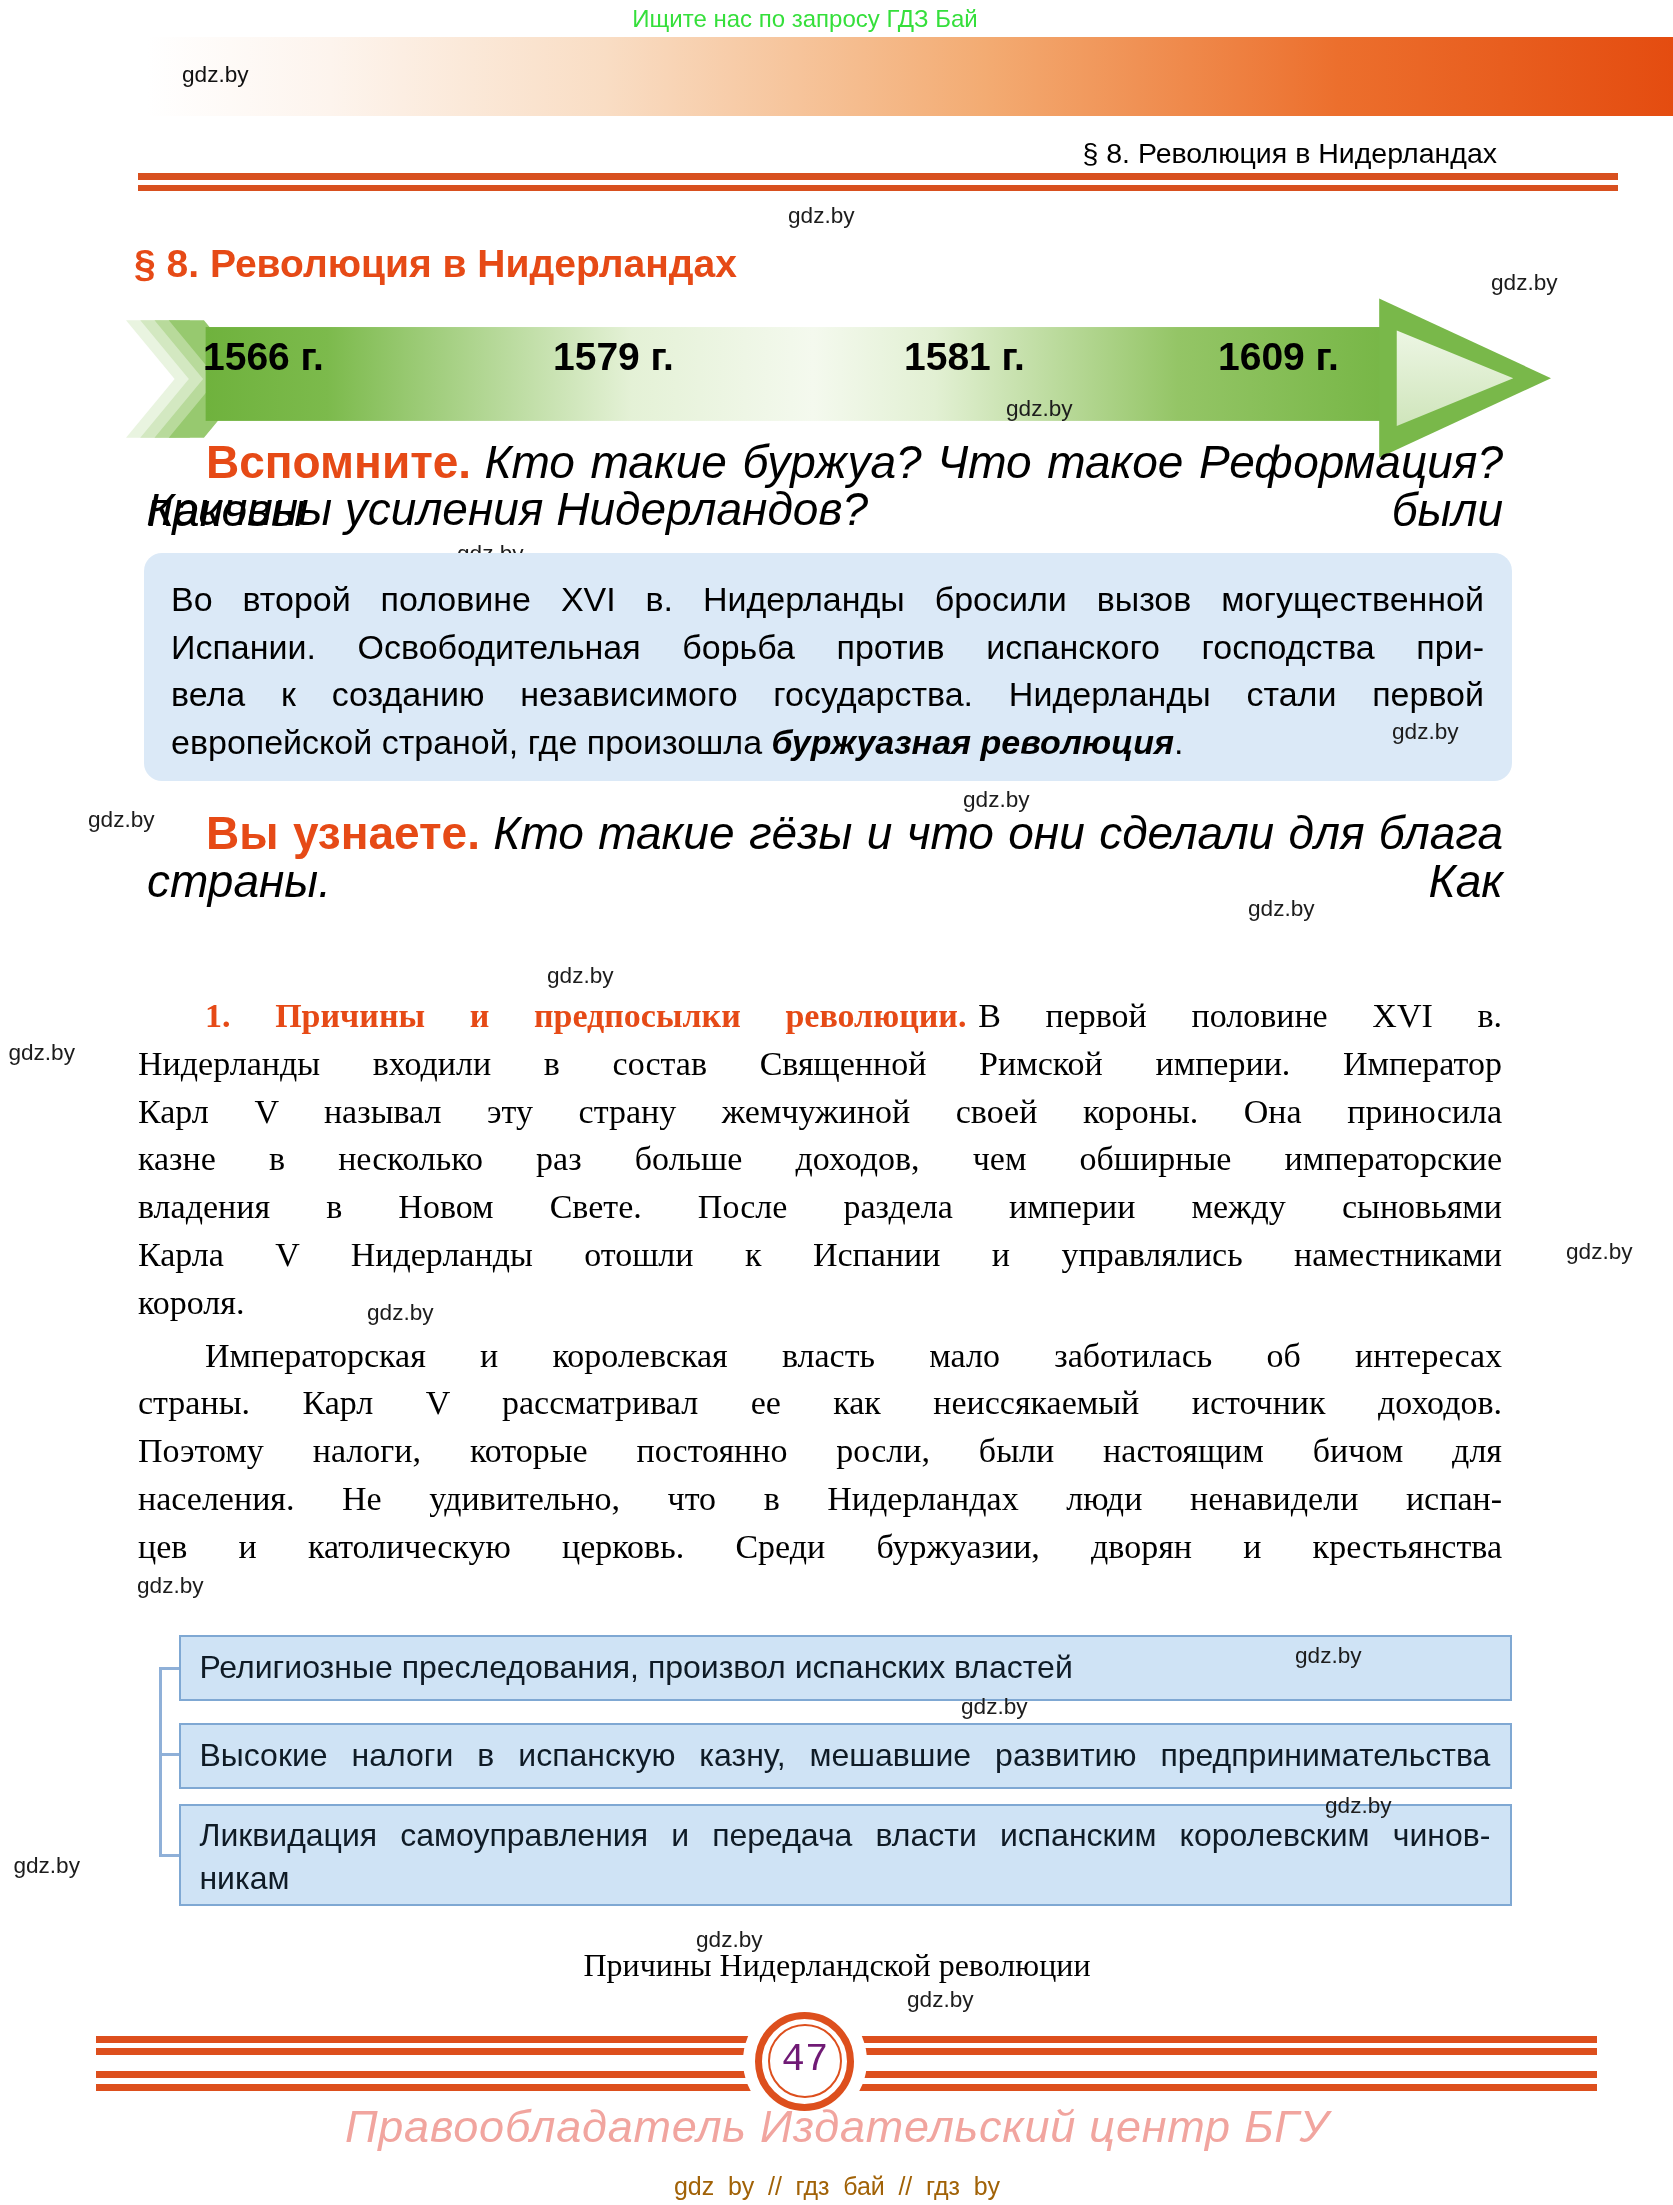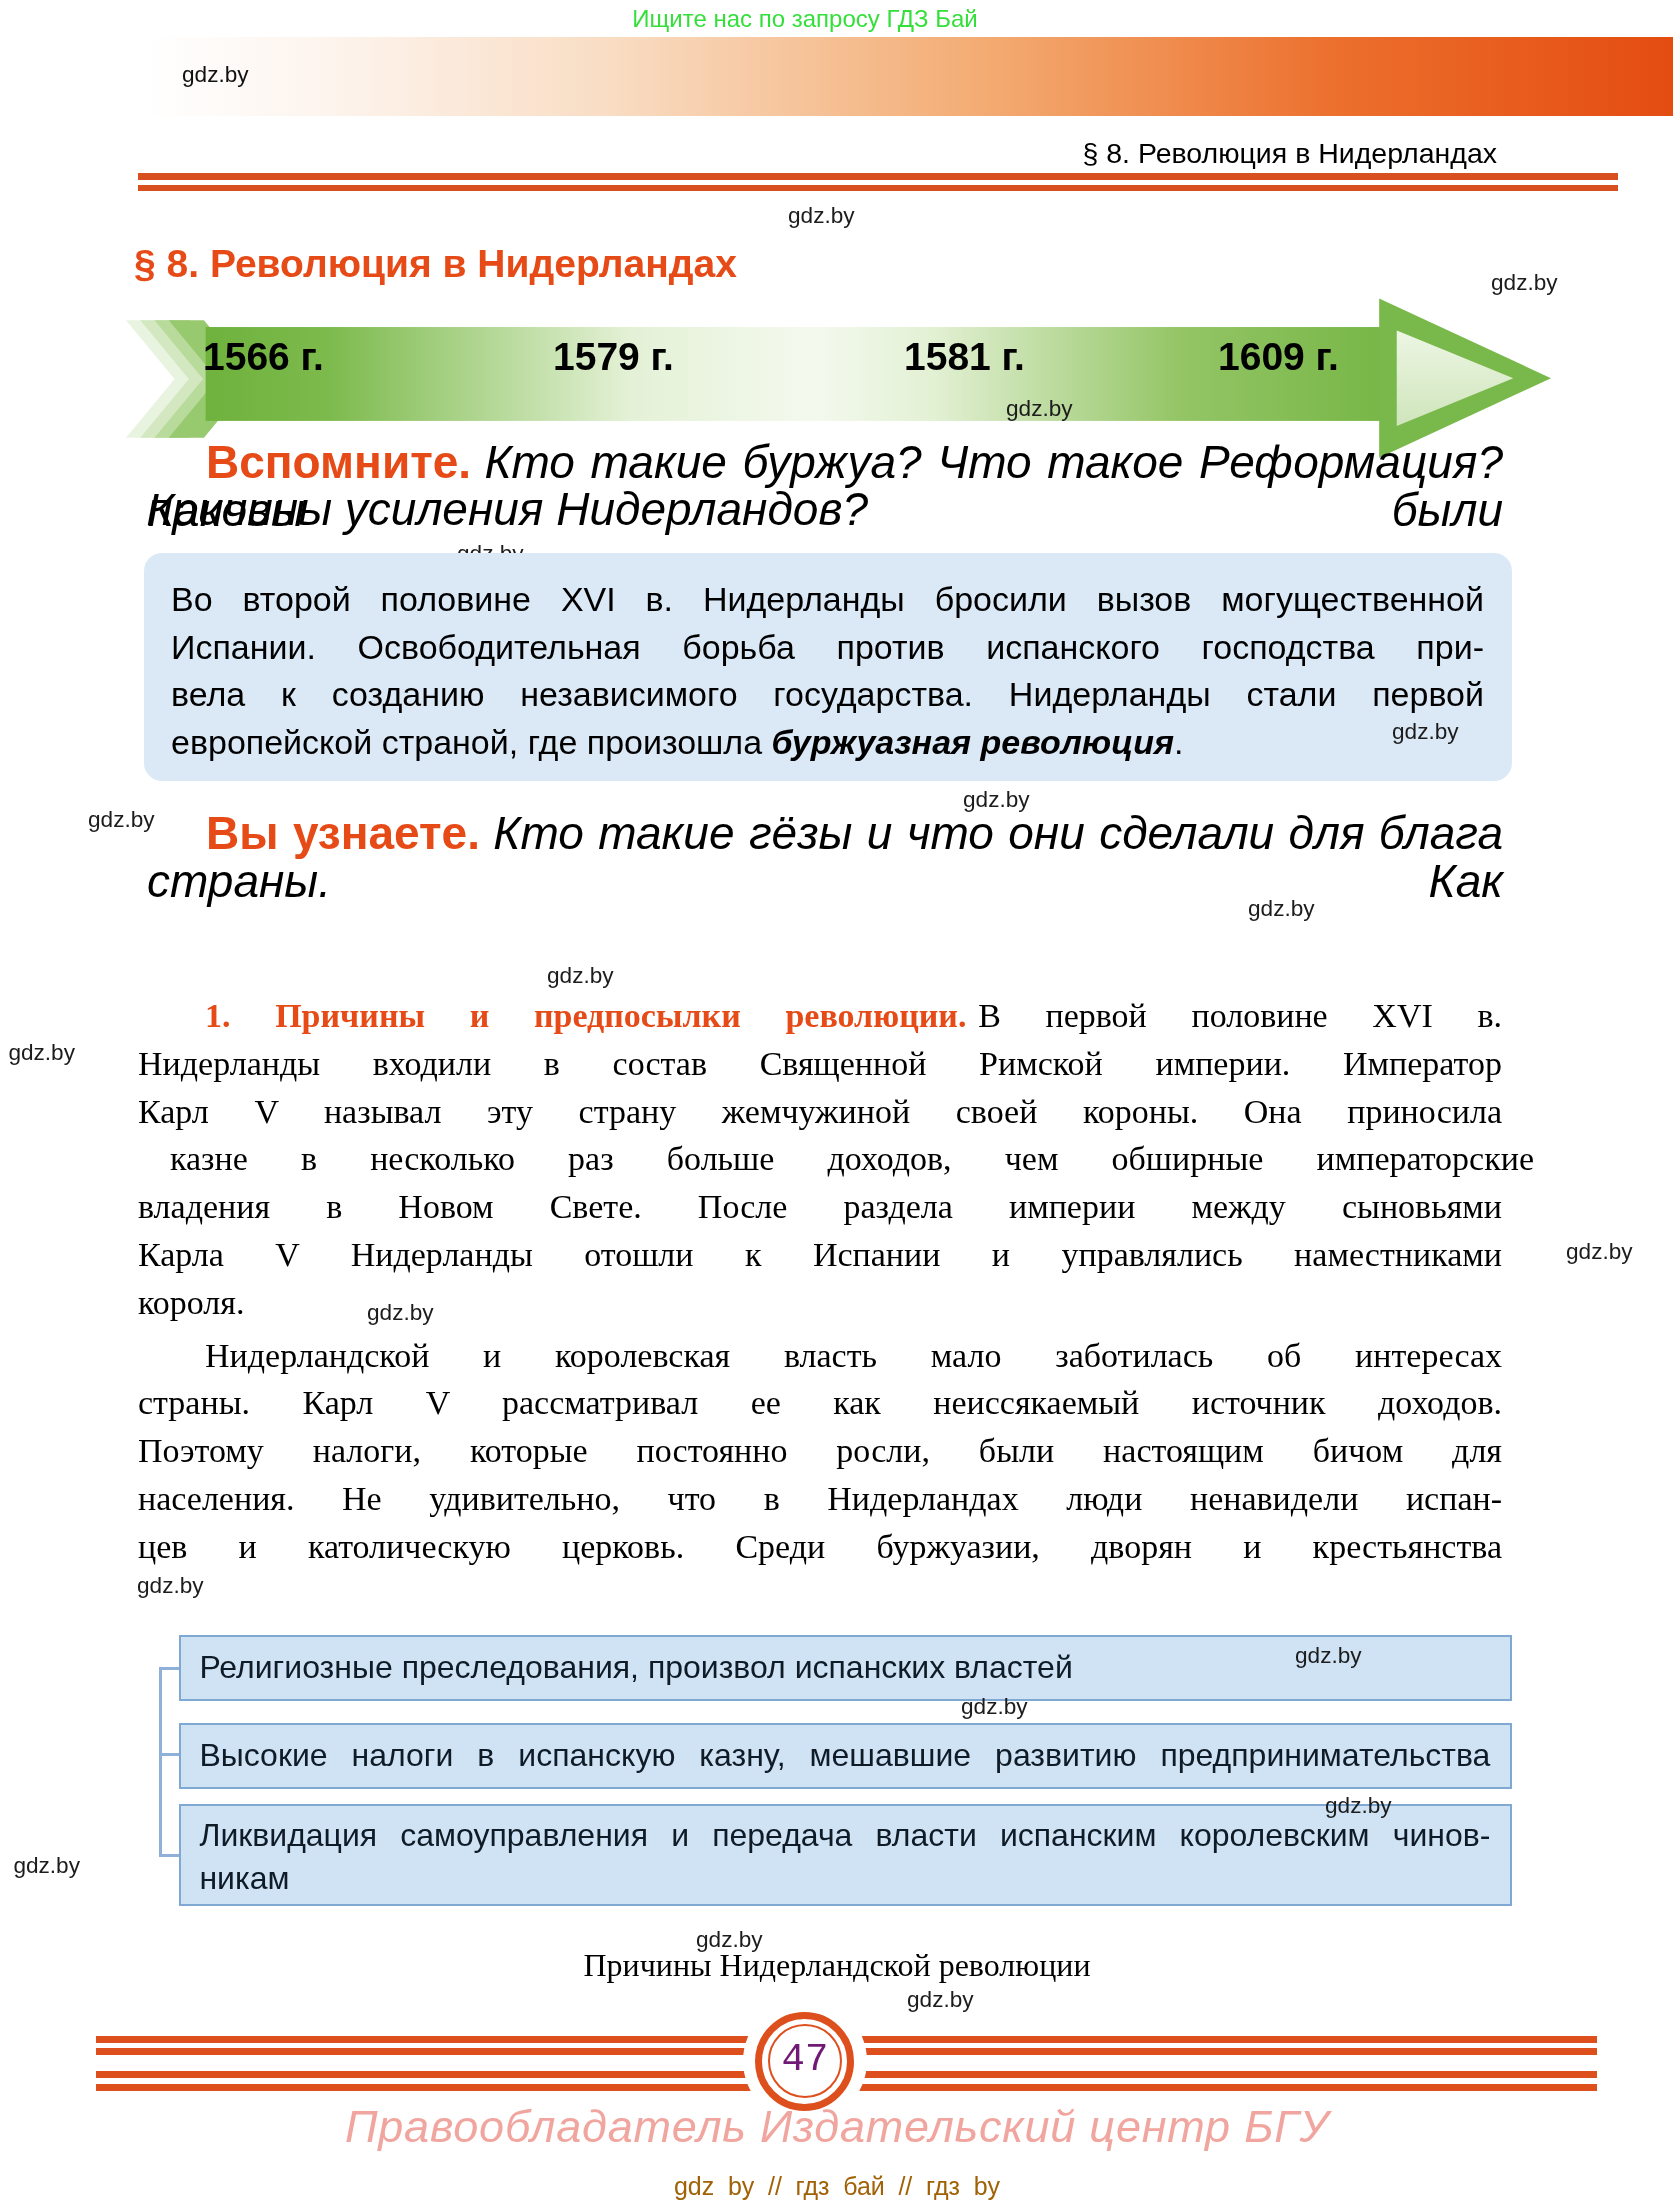--- a/index.html
+++ b/index.html
@@ -173,29 +173,29 @@
     <span class="lead">Вы узнаете.</span><span>Кто такие гёзы и что они сделали для блага страны. Как</span>
   </div>
   <div class="wm" style="left:1248px; top:896px;">gdz.by</div>
   <div class="wm" style="left:547px; top:963px;">gdz.by</div>
 
   <div class="sl indent" style="top:992px;">
     <span class="shead">1. Причины и предпосылки революции.</span><span>В первой половине XVI в.</span>
   </div>
   <div class="sl" style="top:1040px;">Нидерланды входили в состав Священной Римской империи. Император</div>
   <div class="sl" style="top:1088px;">Карл V называл эту страну жемчужиной своей короны. Она приносила</div>
-  <div class="sl" style="top:1135px;margin-left:32px;">казне в несколько раз больше доходов, чем обширные императорские</div>
+  <div class="sl" style="top:1135px;">казне в несколько раз больше доходов, чем обширные императорские</div>
   <div class="sl" style="top:1183px;">владения в Новом Свете. После раздела империи между сыновьями</div>
   <div class="sl" style="top:1231px;">Карла V Нидерланды отошли к Испании и управлялись наместниками</div>
   <div class="sl end" style="top:1279px;">короля.</div>
   <div class="wm" style="left:8.4px; top:1040px;">gdz.by</div>
   <div class="wm" style="left:1566px; top:1239px;">gdz.by</div>
   <div class="wm" style="left:367px; top:1300px;">gdz.by</div>
 
-  <div class="sl indent" style="top:1332px;">Нидерландской и королевская власть мало заботилась об интересах</div>
+  <div class="sl indent" style="top:1332px;">Императорская и королевская власть мало заботилась об интересах</div>
   <div class="sl" style="top:1379px;">страны. Карл V рассматривал ее как неиссякаемый источник доходов.</div>
   <div class="sl" style="top:1427px;">Поэтому налоги, которые постоянно росли, были настоящим бичом для</div>
   <div class="sl" style="top:1475px;">населения. Не удивительно, что в Нидерландах люди ненавидели испан-</div>
   <div class="sl" style="top:1523px;">цев и католическую церковь. Среди буржуазии, дворян и крестьянства</div>
   <div class="wm" style="left:137px; top:1573px;">gdz.by</div>
 
   <div class="bracket" style="left:159px; top:1667px; width:2.5px; height:190px;"></div>
   <div class="bracket" style="left:159px; top:1667px; width:21px; height:2.5px;"></div>
   <div class="bracket" style="left:159px; top:1753px; width:21px; height:2.5px;"></div>
   <div class="bracket" style="left:159px; top:1854px; width:21px; height:2.5px;"></div>

